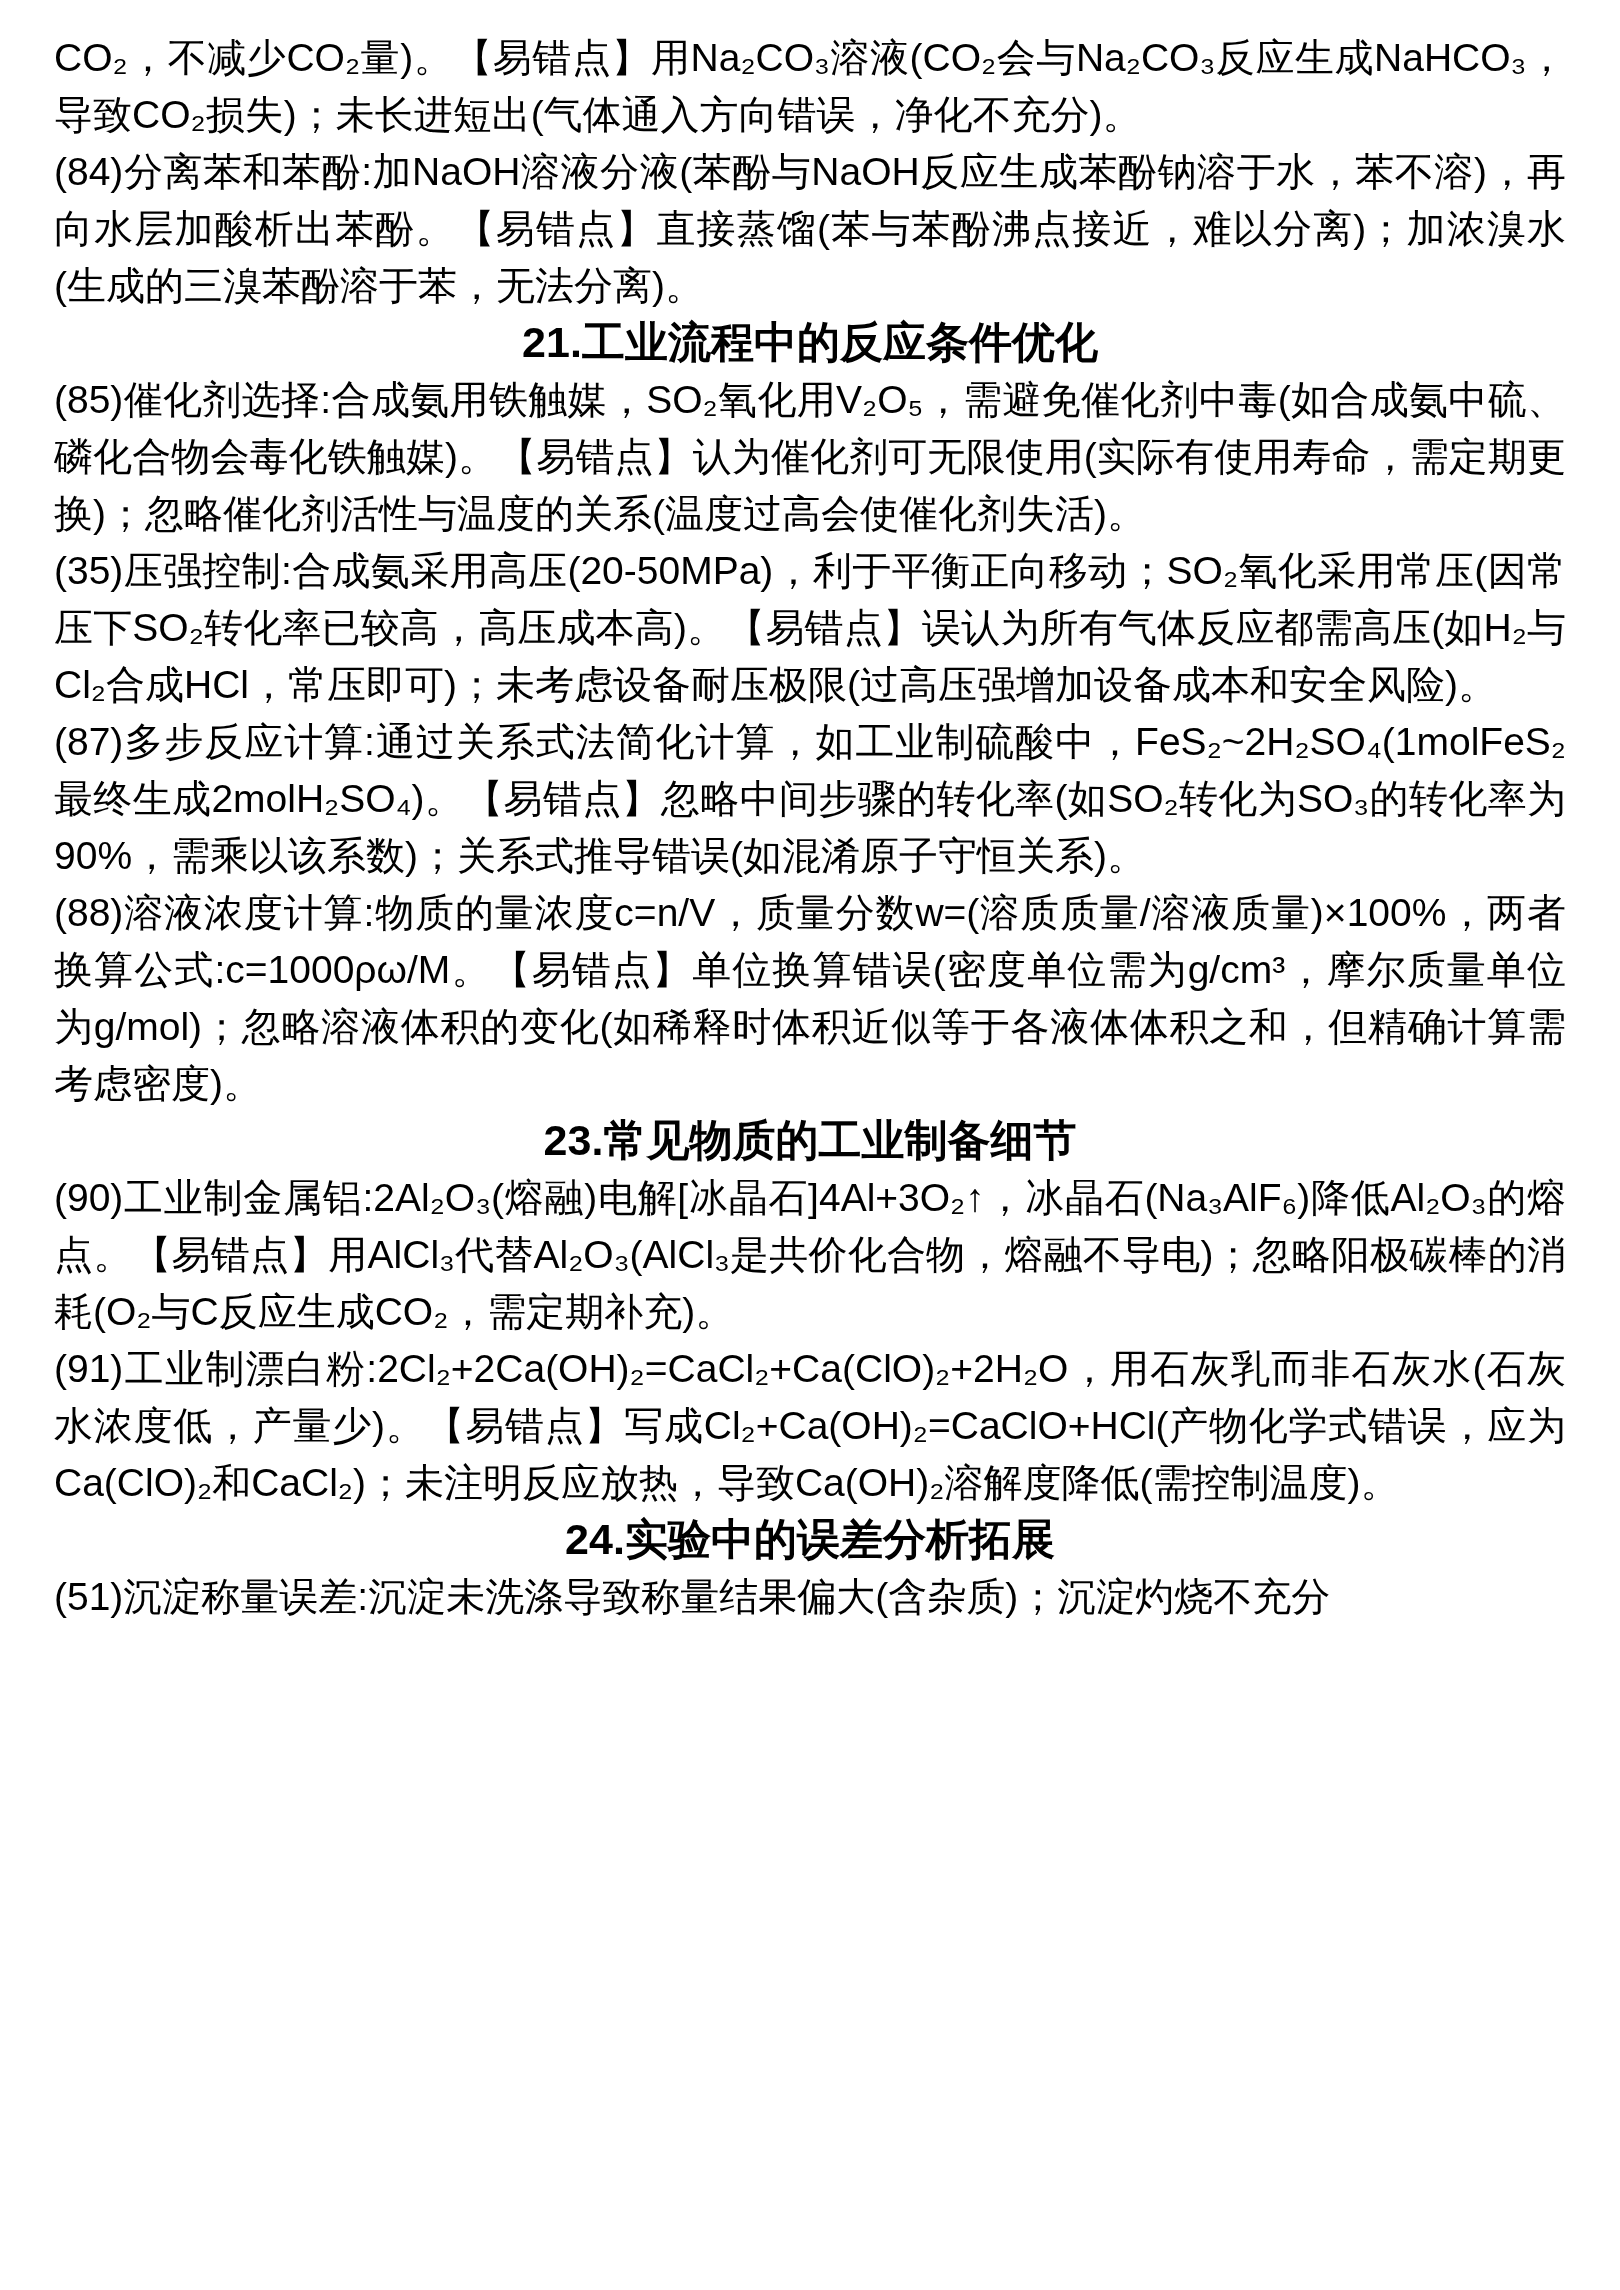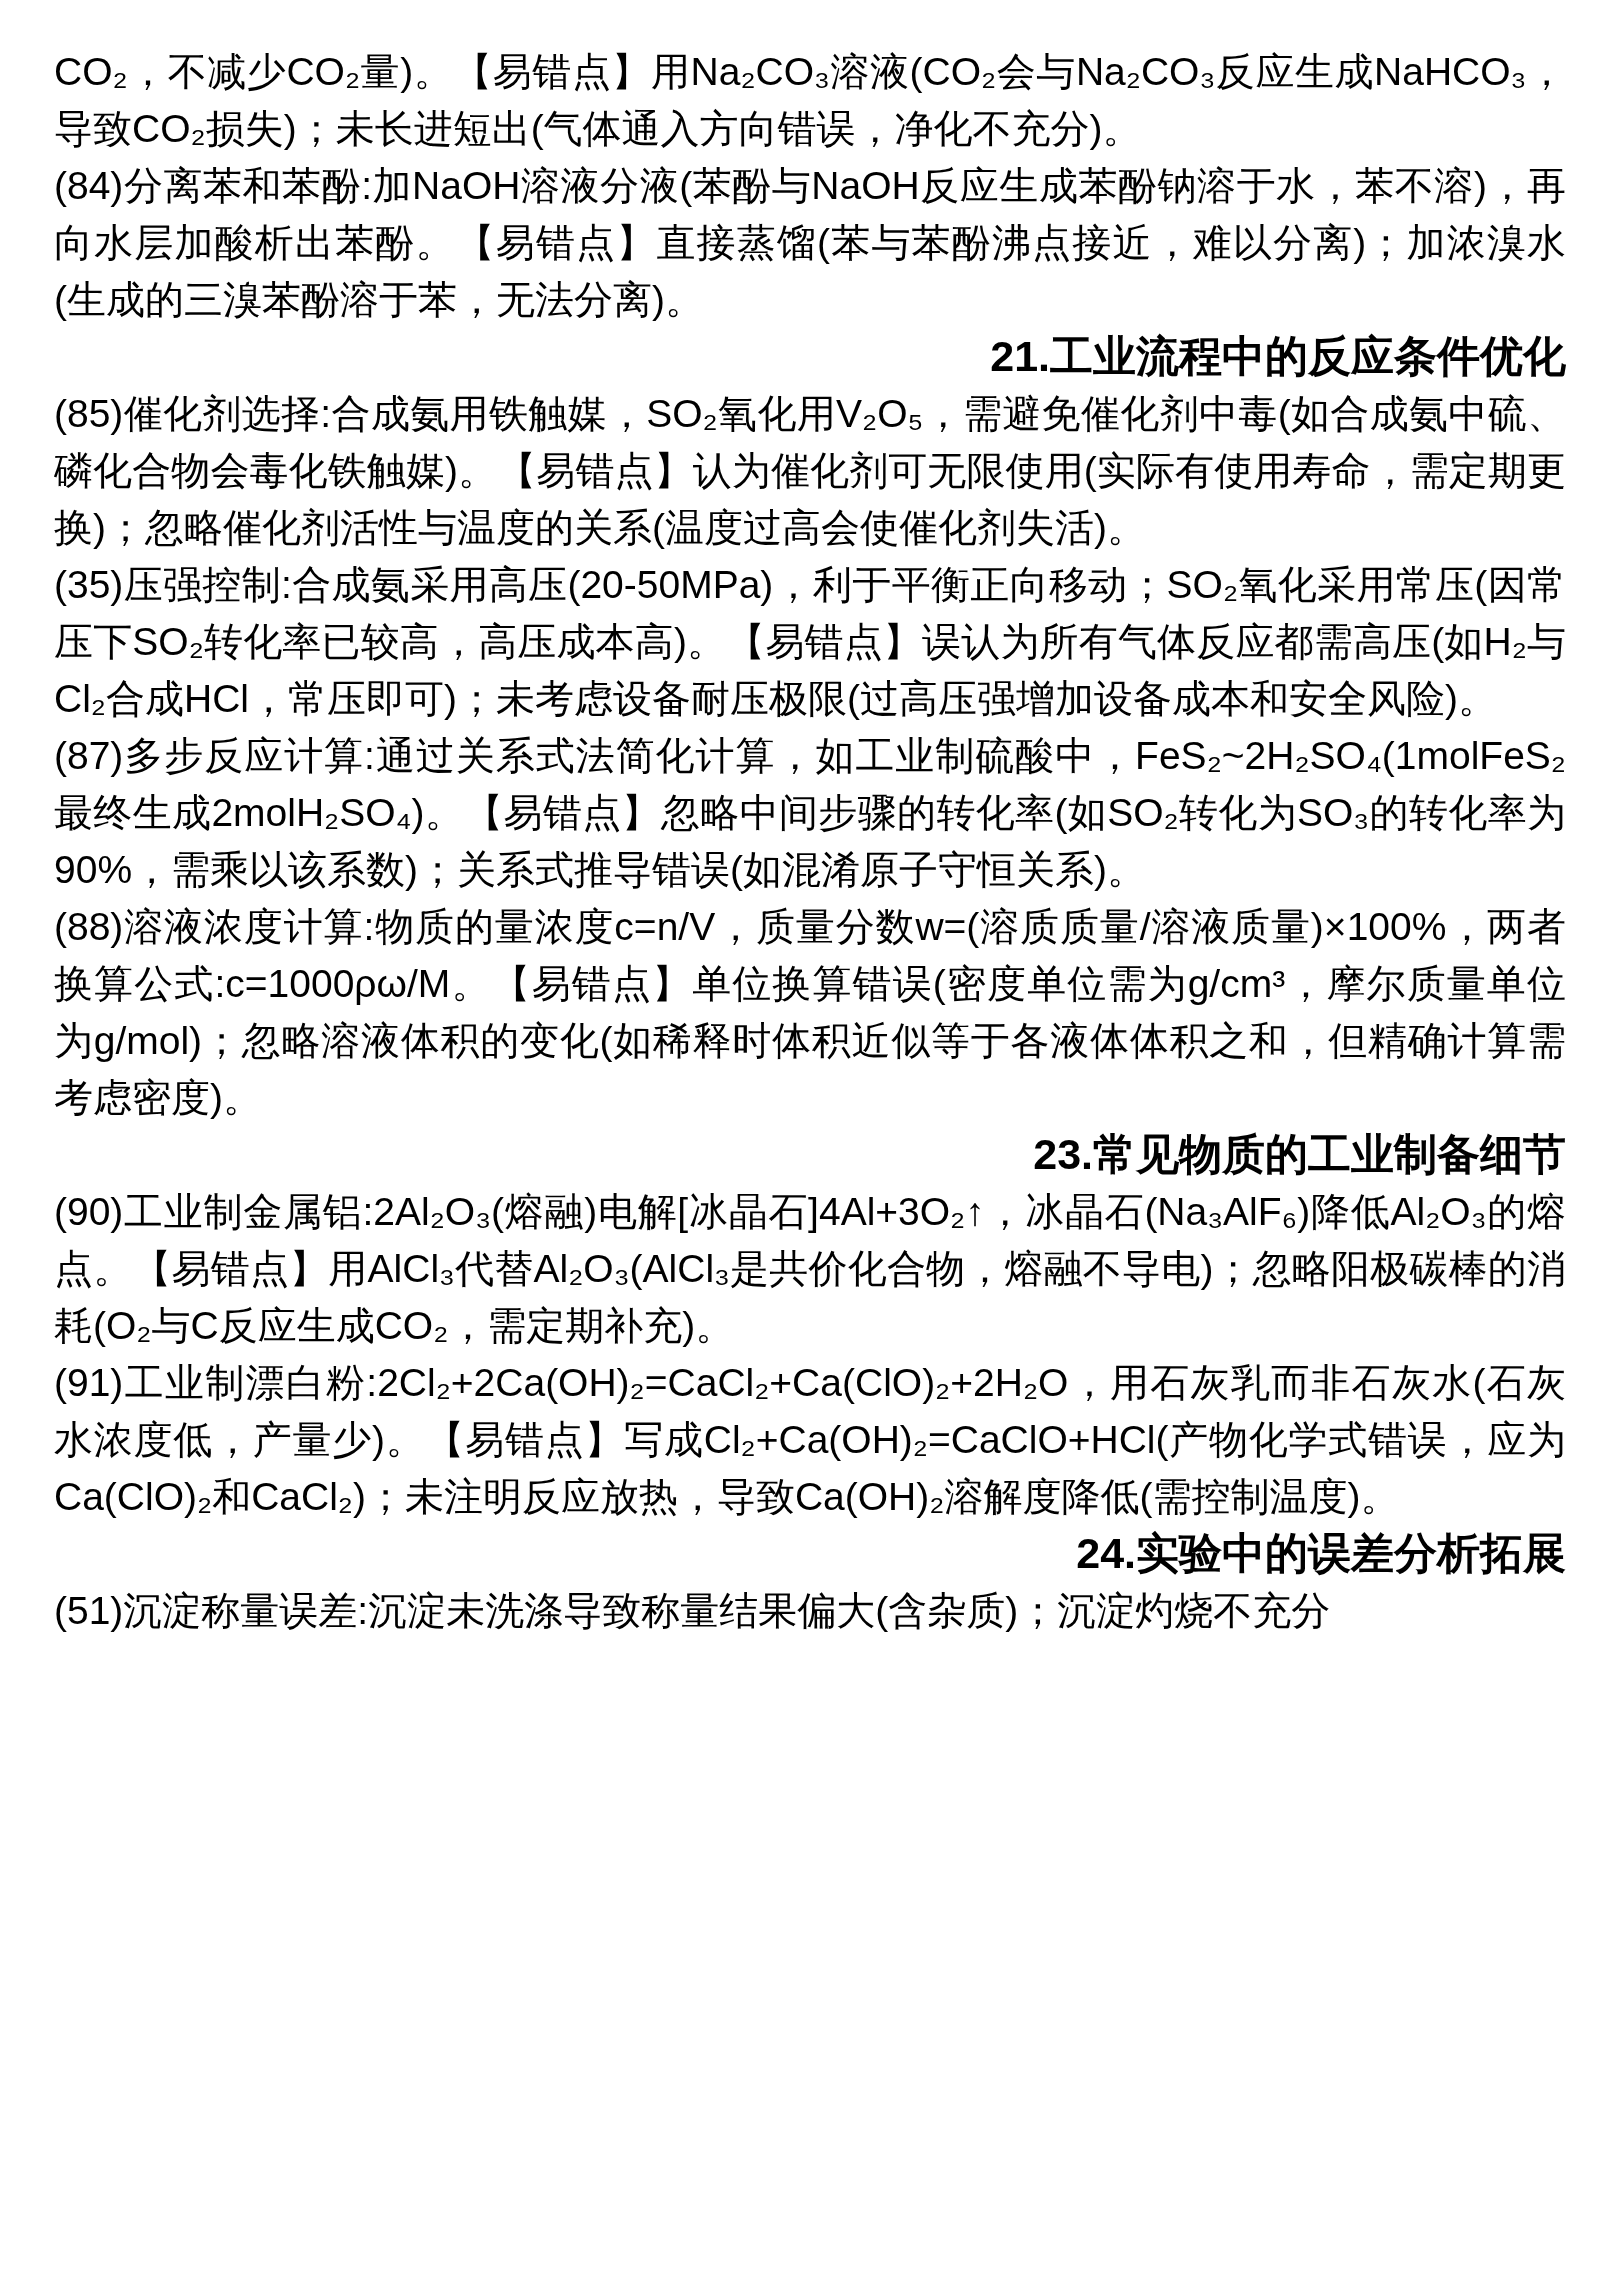--- a/index.html
+++ b/index.html
@@ -6,41 +6,41 @@
     margin: 0;
     padding: 0;
     background: #ffffff;
   }
   .page {
     width: 1620px;
     height: 1662px;
     box-sizing: border-box;
     background: #ffffff;
     color: #000000;
-    padding: 43px 54px 0 54px;
+    padding: 29px 54px 0 54px;
     font-family: "Liberation Sans", sans-serif;
     overflow: hidden;
   }
   .para {
     margin: 0;
     font-size: 39px;
     line-height: 57px;
     text-align: justify;
     letter-spacing: 0;
     word-break: break-all;
   }
   .para .label {
     font-weight: normal;
   }
   .hd {
     margin: 0;
     font-size: 43px;
     font-weight: bold;
     line-height: 57px;
-    text-align: right;
+    text-align: center;
   }
 </style>
 </head>
 <body>
 
 <div class="page">
 
   <p class="para"><span class="label"></span><span>CO₂，不减少CO₂量)。【易错点】用Na₂CO₃溶液(CO₂会与Na₂CO₃反应生成NaHCO₃，导致CO₂损失)；未长进短出(气体通入方向错误，净化不充分)。</span></p>
 
   <p class="para"><span class="label">(84)分离苯和苯酚:</span><span>加NaOH溶液分液(苯酚与NaOH反应生成苯酚钠溶于水，苯不溶)，再向水层加酸析出苯酚。【易错点】直接蒸馏(苯与苯酚沸点接近，难以分离)；加浓溴水(生成的三溴苯酚溶于苯，无法分离)。</span></p>

